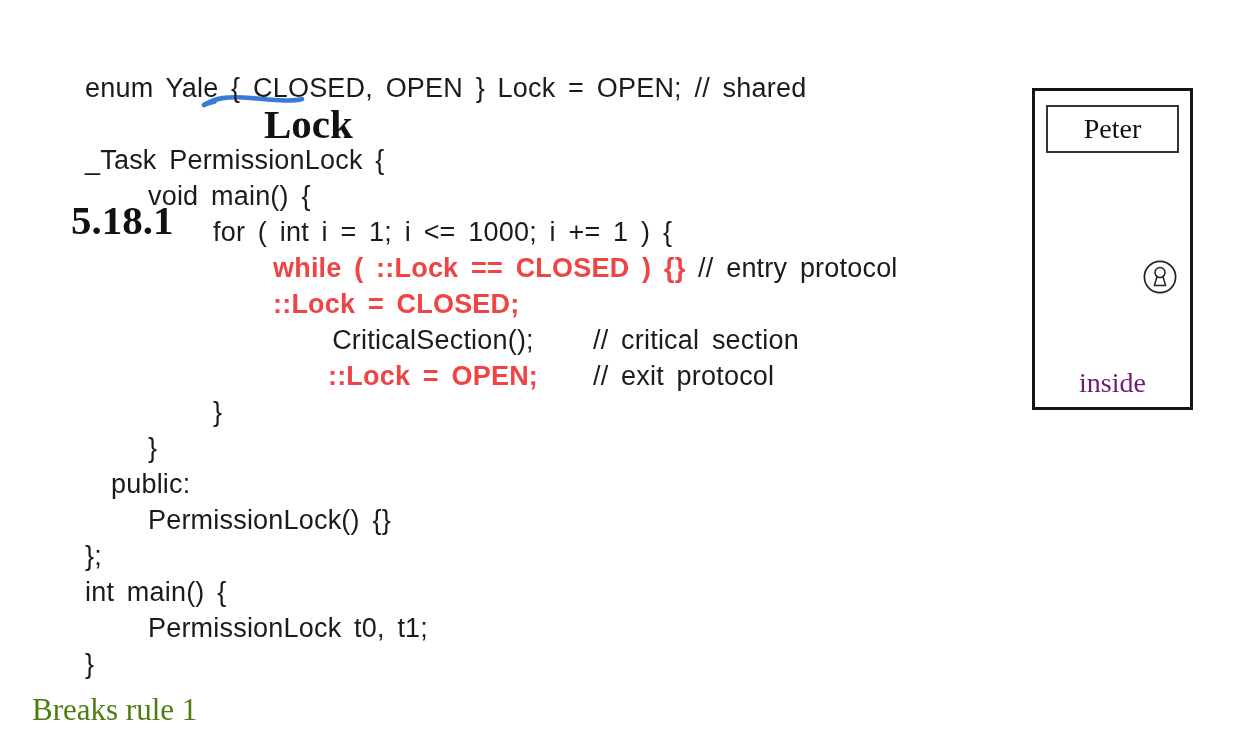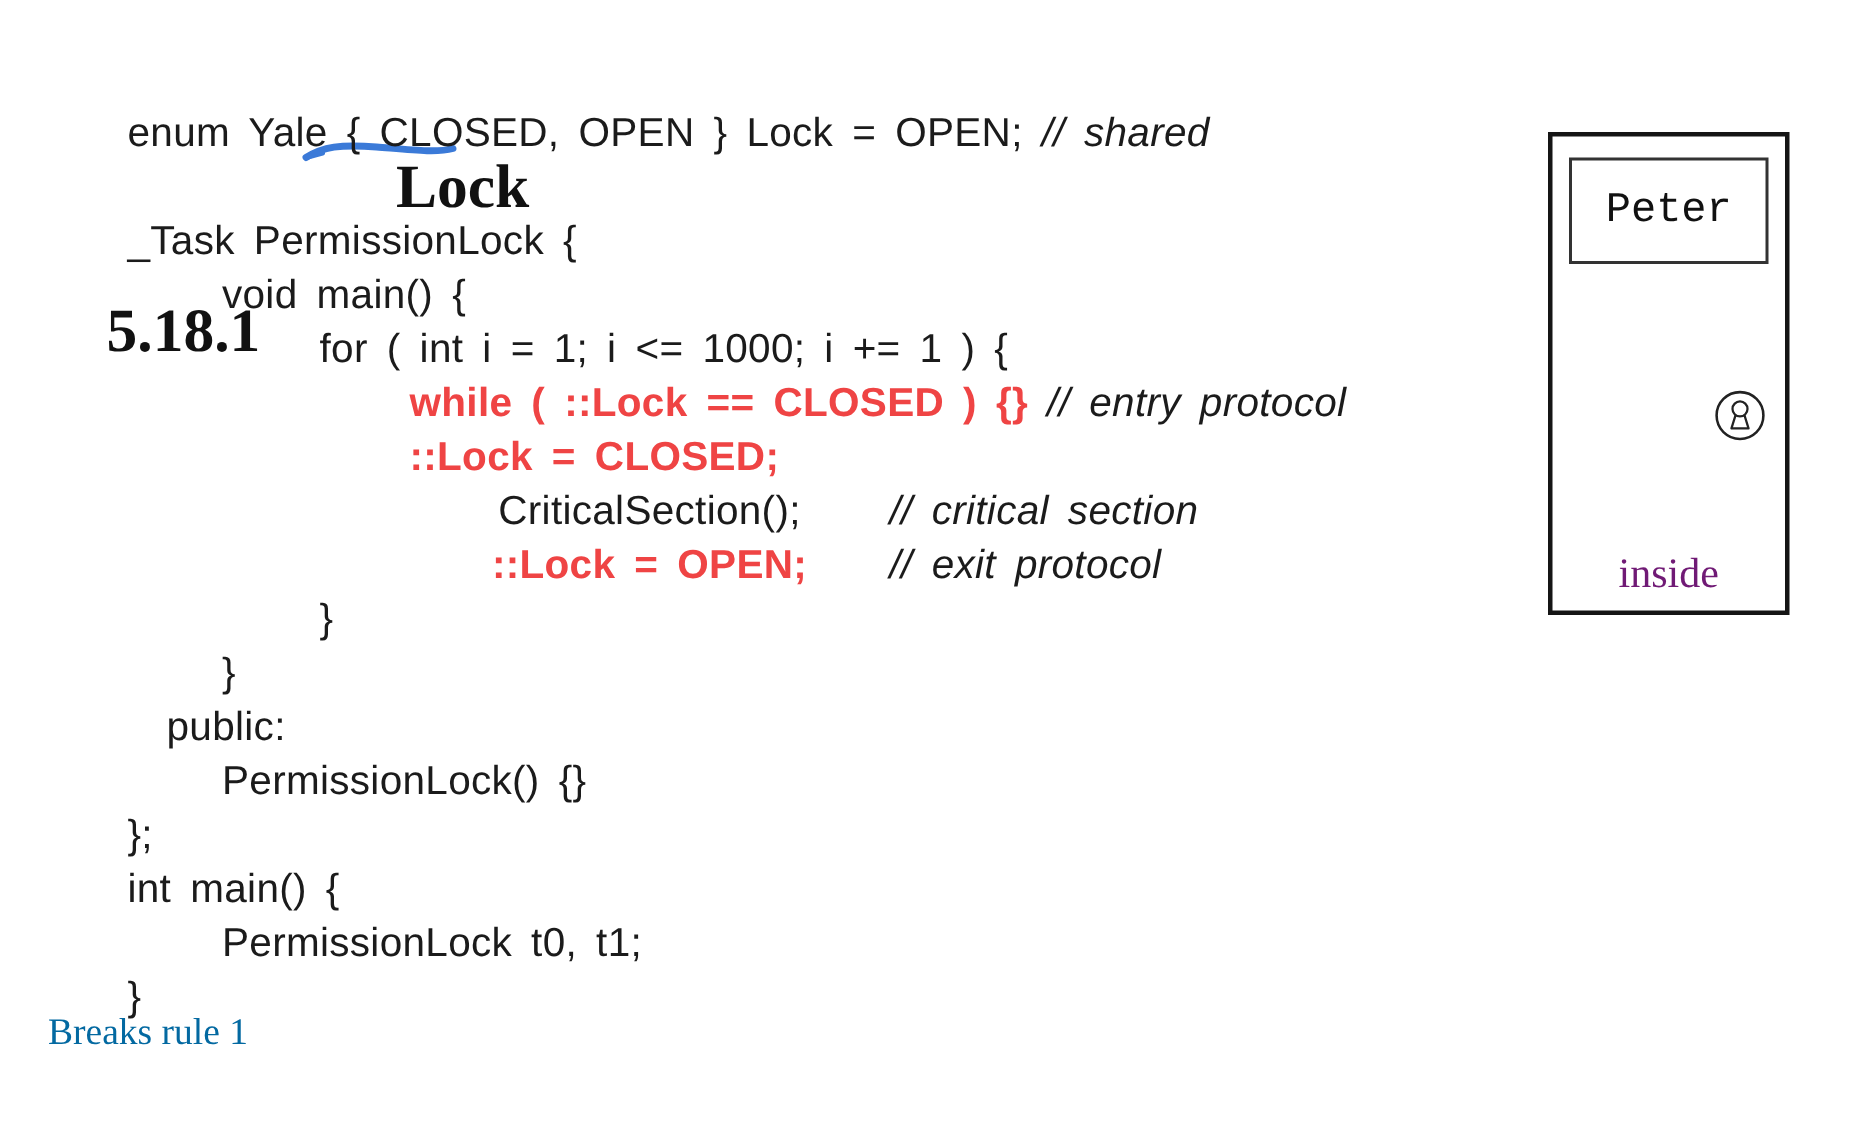--- a/index.html
+++ b/index.html
@@ -47,56 +47,56 @@
     line-height: 36px;
     color: #1b1b1b;
     letter-spacing: 0.2px;
     word-spacing: 5px;
     white-space: pre;
   }
   .code-line { height: 36px; white-space: pre; }
   .seg-plain { font-weight: 400; }
   .seg-kw  { font-weight: 400; }
   .seg-red { font-weight: 700; color: #ef4444; }
-  .seg-cmt { font-style: italic; }
+  .seg-cmt { }
   .code-col { display: inline-block; width: 320px; text-align: center; }
 
   
   .footer {
     position: absolute;
     left: 32px;
-    top: 675px;
+    top: 692px;
     font-family: "Liberation Serif", serif;
-    font-size: 25px;
-    color: #0369a1;
+    font-size: 31px;
+    color: #4d7c0f;
   }
 
   
   .door {
     position: absolute;
     left: 1032px;
     top: 88px;
     width: 161px;
     height: 322px;
     border: 3px solid #151515;
     box-sizing: border-box;
     background: #ffffff;
   }
   .nameplate {
     position: absolute;
     left: 11px;
     top: 14px;
     width: 133px;
-    height: 71px;
+    height: 48px;
     border: 2px solid #333333;
     box-sizing: border-box;
     display: flex;
     align-items: center;
     justify-content: center;
-    font-family: Liberation Mono, monospace;
+    font-family: Liberation Serif, serif;
     font-size: 28px;
     color: #111111;
   }
   .keyhole {
     position: absolute;
     left: 108px;
     top: 169px;
     width: 34px;
     height: 34px;
   }

